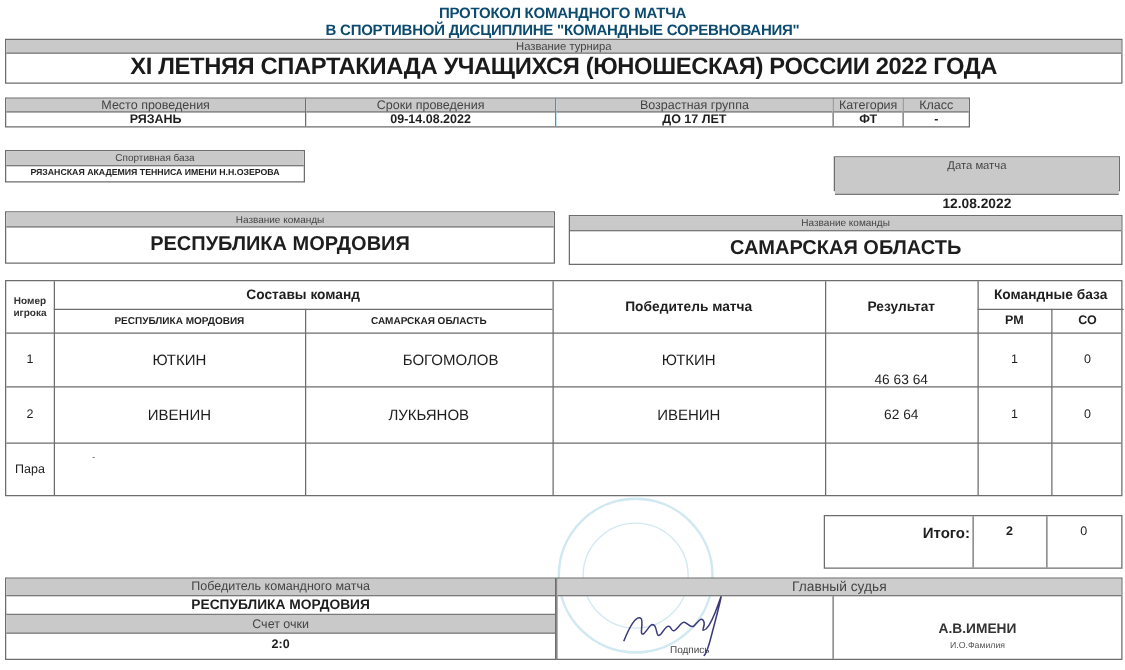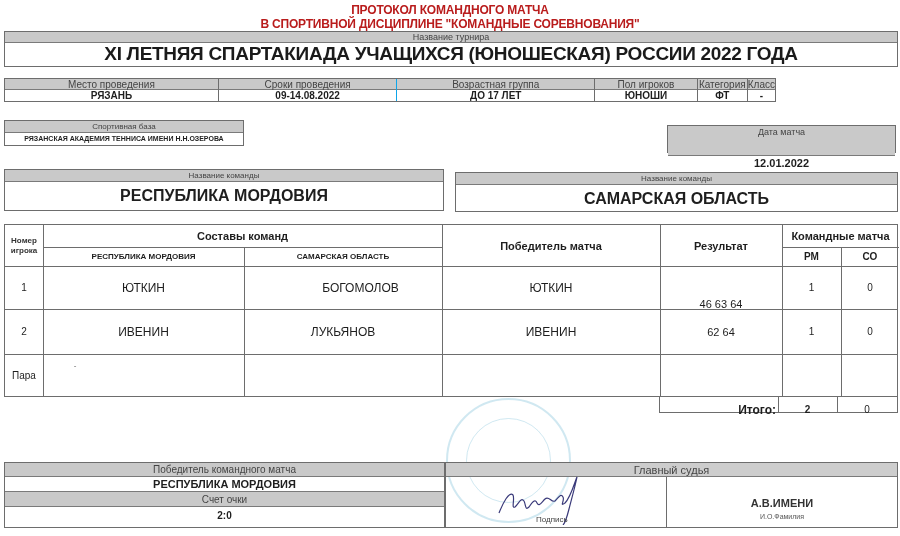--- a/index.html
+++ b/index.html
@@ -1,21 +1,21 @@
 <!DOCTYPE html>
 <html><head>
 <meta charset="utf-8">
 <style>
   * { box-sizing: border-box; margin: 0; padding: 0; }
   html, body { width: 900px; height: 536px; background: #ffffff; overflow: hidden; }
   body { position: relative; font-family: "Liberation Sans", sans-serif; color: #1e1e1e; }
   .abs { position: absolute; }
   .hdr { background: #c9c9c9; border-bottom: 1px solid #7a7a7a; color: #444; font-size: 10px; text-align: center; line-height: 11px; }
   .val { font-weight: bold; text-align: center; }
-  .title-line { width: 900px; text-align: center; font-weight: bold; font-size: 12px; color: #b91c1c; letter-spacing: -0.2px; }
+  .title-line { width: 900px; text-align: center; font-weight: bold; font-size: 12px; color: #0c4a6e; letter-spacing: -0.2px; }
   .tbl-v { position: absolute; top: 0; bottom: 0; width: 1px; background: #6d6d6d; }
   .tbl-h { position: absolute; left: 0; right: 0; height: 1px; background: #6d6d6d; }
   .tc { position: absolute; display: flex; align-items: center; justify-content: center; text-align: center; }
   .stamp { position: absolute; border-radius: 50%; border: 2px solid rgba(120, 190, 215, 0.35); }
 </style>
 </head>
 <body>
 
 <div class="abs title-line" style="top:3px;">ПРОТОКОЛ КОМАНДНОГО МАТЧА</div>
 <div class="abs title-line" style="top:17px;">В СПОРТИВНОЙ ДИСЦИПЛИНЕ "КОМАНДНЫЕ СОРЕВНОВАНИЯ"</div>
@@ -31,42 +31,38 @@
     <div class="val" style="font-size:10px; line-height:11px;">РЯЗАНЬ</div>
   </div>
   <div style="width:200px; border-right:1px solid #0ea5e9;">
     <div class="hdr" style="height:11px;">Сроки проведения</div>
     <div class="val" style="font-size:10px; line-height:11px;">09-14.08.2022</div>
   </div>
   <div style="width:222px; border-right:1px solid #6d6d6d;">
     <div class="hdr" style="height:11px;">Возрастная группа</div>
     <div class="val" style="font-size:10px; line-height:11px;">ДО 17 ЛЕТ</div>
   </div>
-  <div style="width:115px; border-right:1px solid #6d6d6d;">
-    <div class="hdr" style="height:11px;">Пол игроков</div>
-    <div class="val" style="font-size:10px; line-height:11px;">ЮНОШИ</div>
-  </div>
   <div style="width:56px; border-right:1px solid #6d6d6d;">
     <div class="hdr" style="height:11px;">Категория</div>
     <div class="val" style="font-size:10px; line-height:11px;">ФТ</div>
   </div>
   <div style="flex:1;">
     <div class="hdr" style="height:11px;">Класс</div>
     <div class="val" style="font-size:10px; line-height:11px;">-</div>
   </div>
 </div>
 
 <div class="abs" style="left:4px; top:120px; width:240px; height:26px; border:1px solid #6d6d6d;">
   <div class="hdr" style="height:12px; font-size:8px; line-height:12px;">Спортивная база</div>
   <div class="val" style="font-size:7px; line-height:12px; white-space:nowrap; overflow:hidden;">РЯЗАНСКАЯ АКАДЕМИЯ ТЕННИСА ИМЕНИ Н.Н.ОЗЕРОВА</div>
 </div>
 
 <div class="abs" style="left:667px; top:125px; width:229px; height:28px; border:1px solid #6d6d6d;">
   <div class="hdr" style="height:30px; font-size:9px; line-height:12px;">Дата матча</div>
-  <div class="val" style="font-size:11px; line-height:14px;">12.01.2022</div>
+  <div class="val" style="font-size:11px; line-height:14px;">12.08.2022</div>
 </div>
 
 <div class="abs" style="left:4px; top:169px; width:440px; height:42px; border:1px solid #6d6d6d;">
   <div class="hdr" style="height:12px; font-size:8px; line-height:12px;">Название команды</div>
   <div class="val" style="font-size:16px; line-height:28px;">РЕСПУБЛИКА МОРДОВИЯ</div>
 </div>
 <div class="abs" style="left:455px; top:172px; width:443px; height:40px; border:1px solid #6d6d6d;">
   <div class="hdr" style="height:12px; font-size:8px; line-height:12px;">Название команды</div>
   <div class="val" style="font-size:16px; line-height:27px;">САМАРСКАЯ ОБЛАСТЬ</div>
 </div>
@@ -85,21 +81,21 @@
   <div class="tbl-h" style="top:41px;"></div>
   <div class="tbl-h" style="top:84px;"></div>
   <div class="tbl-h" style="top:129px;"></div>
 
   <div class="tc" style="left:0; top:0; width:38px; height:41px; font-size:8px; font-weight:bold; color:#333; line-height:10px;">Номер игрока</div>
   <div class="tc" style="left:38px; top:0; width:399px; height:22px; font-size:11px; font-weight:bold;">Составы команд</div>
   <div class="tc" style="left:38px; top:22px; width:201px; height:19px; font-size:8px; font-weight:bold;">РЕСПУБЛИКА МОРДОВИЯ</div>
   <div class="tc" style="left:239px; top:22px; width:198px; height:19px; font-size:8px; font-weight:bold;">САМАРСКАЯ ОБЛАСТЬ</div>
   <div class="tc" style="left:437px; top:0; width:218px; height:41px; font-size:11px; font-weight:bold;">Победитель матча</div>
   <div class="tc" style="left:655px; top:0; width:122px; height:41px; font-size:11px; font-weight:bold;">Результат</div>
-  <div class="tc" style="left:777px; top:0; width:117px; height:22px; font-size:11px; font-weight:bold;">Командные матча</div>
+  <div class="tc" style="left:777px; top:0; width:117px; height:22px; font-size:11px; font-weight:bold;">Командные база</div>
   <div class="tc" style="left:777px; top:22px; width:59px; height:19px; font-size:10px; font-weight:bold;">РМ</div>
   <div class="tc" style="left:836px; top:22px; width:58px; height:19px; font-size:10px; font-weight:bold;">СО</div>
 
   <div class="tc" style="left:0; top:41px; width:38px; height:43px; font-size:10px;">1</div>
   <div class="tc" style="left:38px; top:41px; width:201px; height:43px; font-size:12px;">ЮТКИН</div>
   <div class="tc" style="left:239px; top:41px; width:198px; height:43px; font-size:12px;padding-left:35px;">БОГОМОЛОВ</div>
   <div class="tc" style="left:437px; top:41px; width:218px; height:43px; font-size:12px;">ЮТКИН</div>
   <div class="tc" style="left:655px; top:41px; width:122px; height:43px; font-size:11px;margin-top:16px;">46 63 64</div>
   <div class="tc" style="left:777px; top:41px; width:59px; height:43px; font-size:10px;">1</div>
   <div class="tc" style="left:836px; top:41px; width:58px; height:43px; font-size:10px;">0</div>
@@ -114,21 +110,21 @@
 
   <div class="tc" style="left:0; top:129px; width:38px; height:42px; font-size:10px;">Пара</div>
   <div class="tc" style="left:60px; top:129px; width:20px; height:22px; font-size:8px; color:#666;">-</div>
   <div class="tc" style="left:239px; top:129px; width:198px; height:42px;"></div>
   <div class="tc" style="left:437px; top:129px; width:218px; height:42px;"></div>
   <div class="tc" style="left:655px; top:129px; width:122px; height:42px;"></div>
   <div class="tc" style="left:777px; top:129px; width:59px; height:42px;"></div>
   <div class="tc" style="left:836px; top:129px; width:58px; height:42px;"></div>
 </div>
 
-<div class="abs" style="left:659px; top:396px; width:239px; height:17px; border:1px solid #6d6d6d;padding-left:24px;">
+<div class="abs" style="left:659px; top:412px; width:239px; height:43px; border:1px solid #6d6d6d;padding-left:24px;">
   <div class="tbl-v" style="left:118px;"></div>
   <div class="tbl-v" style="left:177px;"></div>
   <div class="tc" style="left:0; top:0; width:116px; height:25px; justify-content:flex-end; font-size:12px; font-weight:bold;">Итого:</div>
   <div class="tc" style="left:118px; top:0; width:59px; height:25px; font-size:10px; font-weight:bold;">2</div>
   <div class="tc" style="left:177px; top:0; width:60px; height:25px; font-size:10px;">0</div>
 </div>
 
 <div class="stamp" style="left:446px; top:398px; width:125px; height:125px;">
   <div class="stamp" style="left:18px; top:18px; width:85px; height:85px; border-width:1px;"></div>
 </div>

